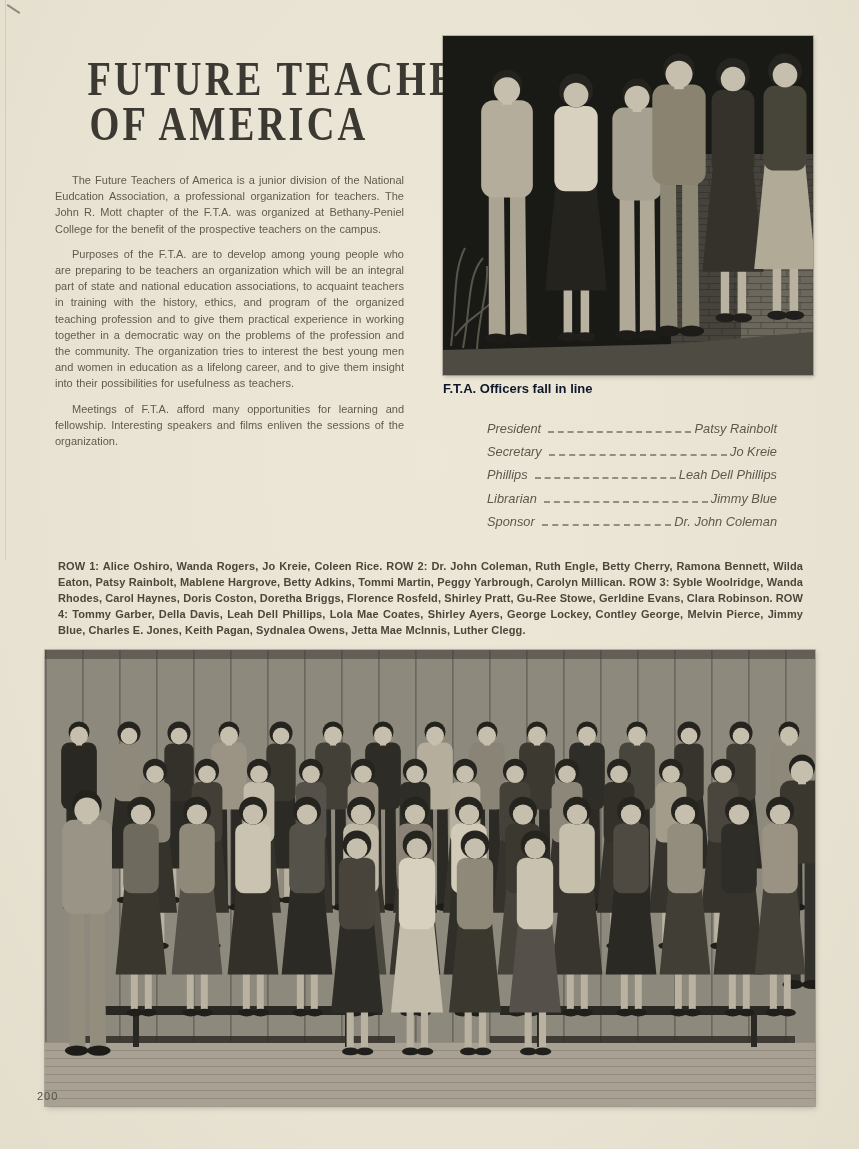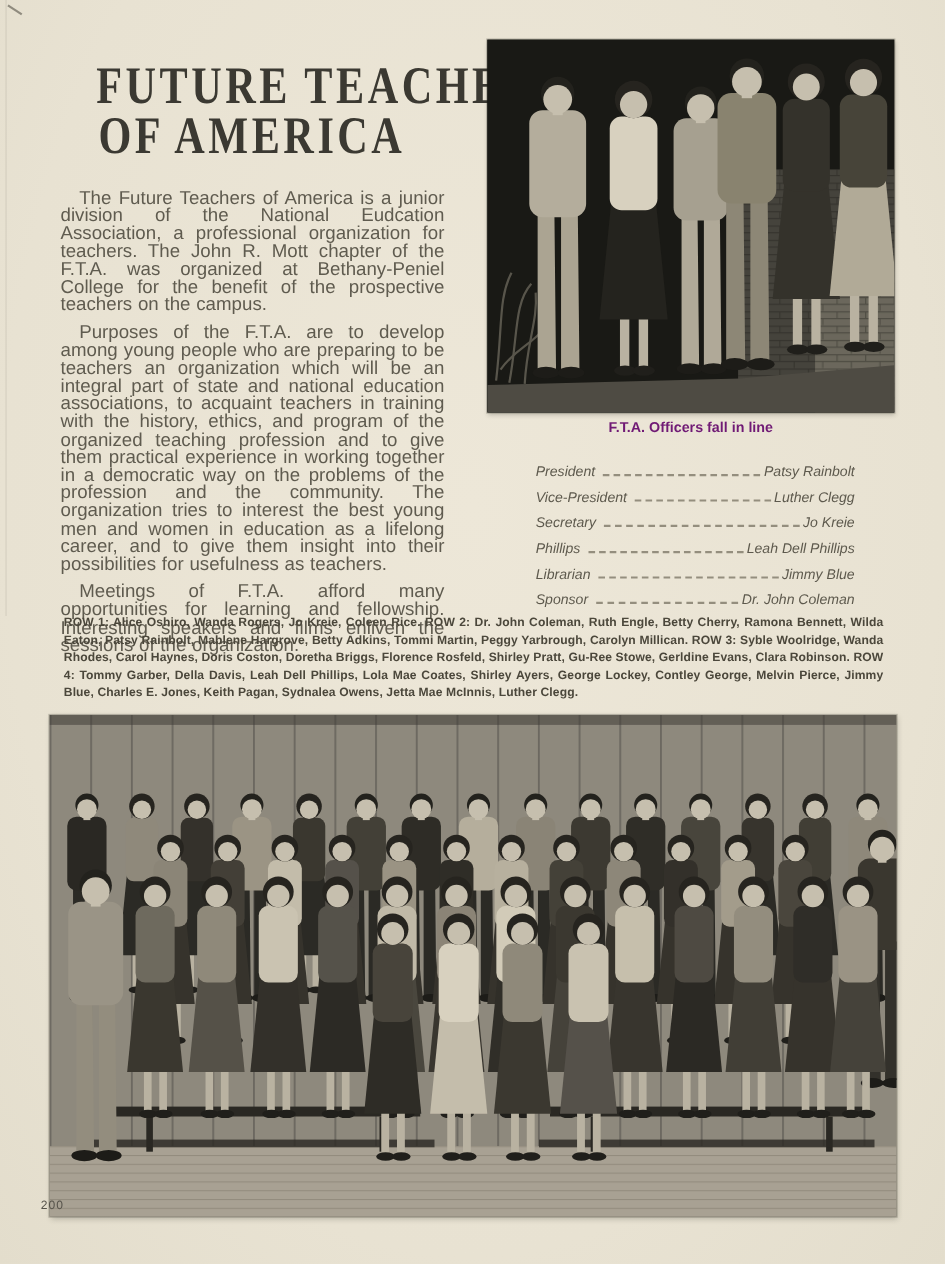--- a/index.html
+++ b/index.html
@@ -25,33 +25,33 @@
     font-family:"Liberation Serif", serif;
     font-weight:bold;
     color:#3b3932;
     transform: scaleX(.8);
     transform-origin: 50% 0;
   }
   .masthead .t-line { font-size:48px; line-height:45px; letter-spacing:4px; white-space:nowrap; }
   .article {
     position:absolute; left:55px; top:172px; width:349px;
     color:#5f5b4f;
-    font-size:17px; line-height:16.2px;
+    font-size:11px; line-height:16.2px;
     text-align: justify;
   }
   .article p { text-indent:17px; margin-bottom:9px; word-spacing:.5px; }
   .photo-frame-top {
     position:absolute; left:443px; top:36px; width:370px; height:339px;
     box-shadow: 0 0 0 1px rgba(40,38,32,.25), 1px 2px 4px rgba(40,38,32,.25);
     background:#191915;
   }
   .photo-frame-top svg, .photo-frame-bottom svg { display:block; width:100%; height:100%; }
   .photo-caption {
     position:absolute; left:443px; top:381px; width:370px;
-    text-align:center; font-weight:bold; font-size:13px; color:#701a75;
+    text-align:left; font-weight:bold; font-size:13px; color:#0f172a;
   }
   .officers {
     position:absolute; left:487px; top:411px; width:290px;
     font-size:12.8px; color:#5d594d;
   }
   .officer-row { display:flex; align-items:baseline; height:23.2px;font-style:italic; }
   .officer-role { white-space:nowrap; }
   .officer-leader {
     flex:1; border-bottom:2px dashed #948e7e;
     margin:0 3px 4px 7px; height:1px; min-width:18px;
@@ -182,25 +182,20 @@
   </svg>
 </div>
 
 <div class="photo-caption">F.T.A. Officers fall in line</div>
 
 <div class="officers">
   <div class="officer-row">
     <span class="officer-role">President</span>
     <span class="officer-leader"></span>
     <span class="officer-name">Patsy Rainbolt</span>
-  </div>
-  <div class="officer-row">
-    <span class="officer-role">Vice-President</span>
-    <span class="officer-leader"></span>
-    <span class="officer-name">Luther Clegg</span>
   </div>
   <div class="officer-row">
     <span class="officer-role">Secretary</span>
     <span class="officer-leader"></span>
     <span class="officer-name">Jo Kreie</span>
   </div>
   <div class="officer-row">
     <span class="officer-role">Phillips</span>
     <span class="officer-leader"></span>
     <span class="officer-name">Leah Dell Phillips</span>

